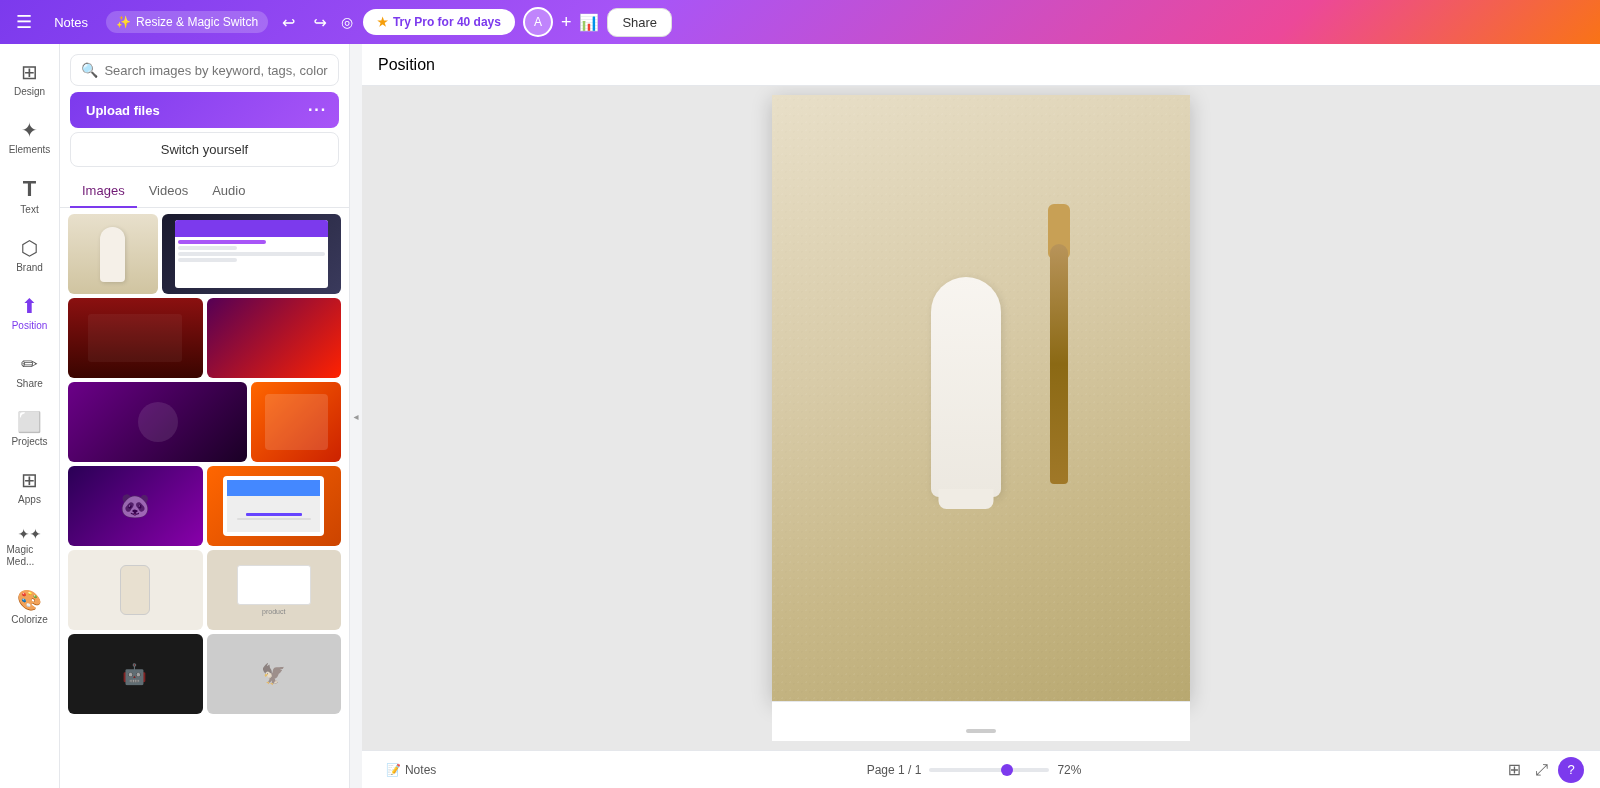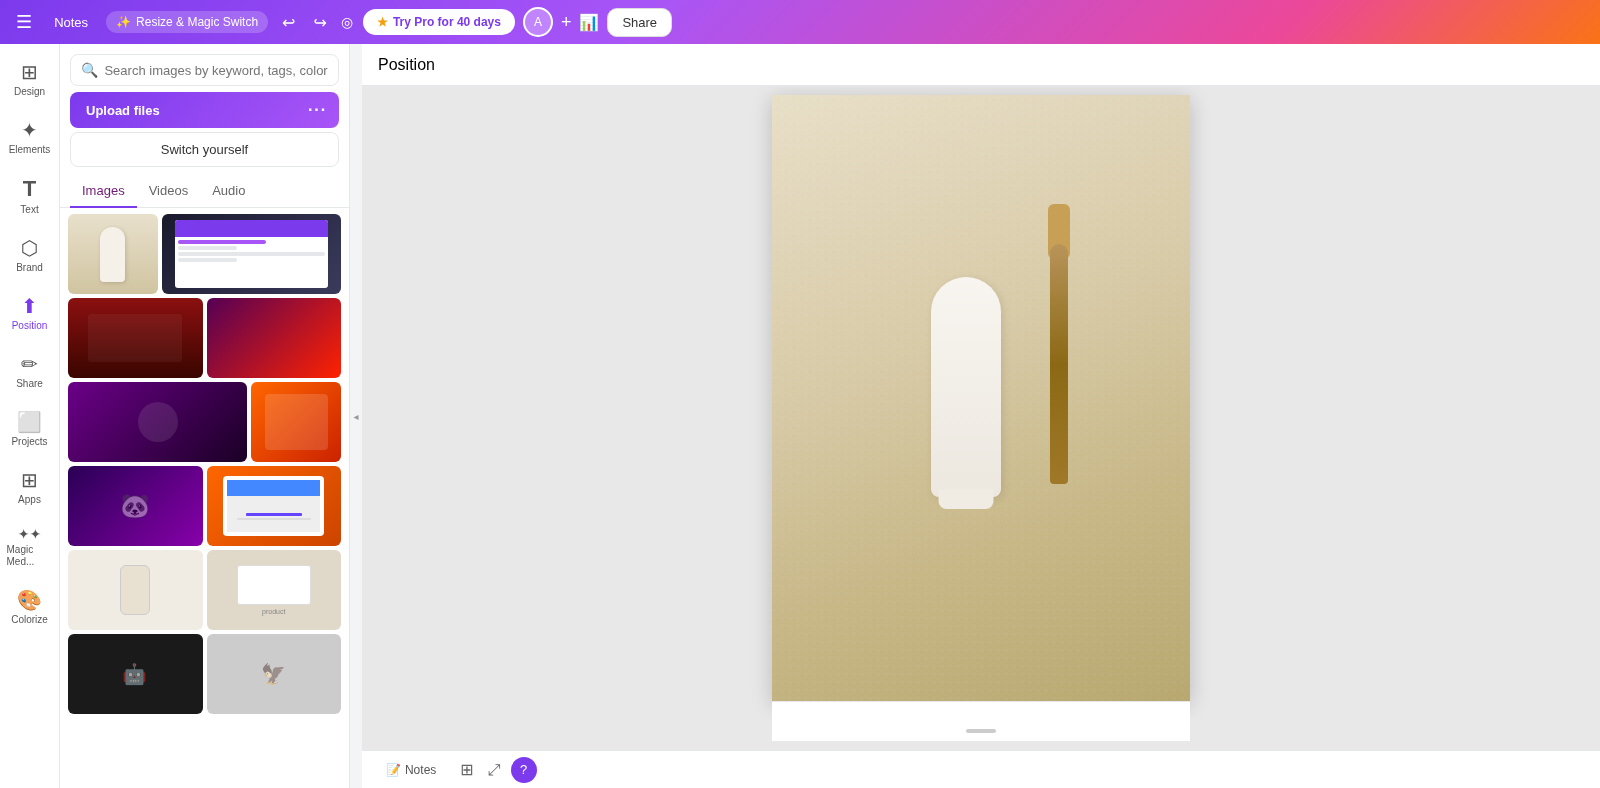--- a/index.html
+++ b/index.html
@@ -628,20 +628,27 @@
       <div style="position:absolute;top:130px;right:300px;width:8px;height:8px;"></div>
     </div>
 
     <div class="bottom-bar">
       <div class="bottom-left">
         <div class="notes-btn">
           <span>📝</span>
           <span>Notes</span>
         </div>
       </div>
+      <div class="bottom-center">
+        <span class="page-indicator">Page 1 / 1</span>
+        <div class="page-slider">
+          <div class="page-slider-thumb"></div>
+        </div>
+        <span class="zoom-level">72%</span>
+      </div>
       <div class="bottom-right">
         <span class="view-btn">⊞</span>
         <span class="view-btn">⤢</span>
         <div class="help-btn">?</div>
       </div>
     </div>
   </div>
 
 </div>
 

